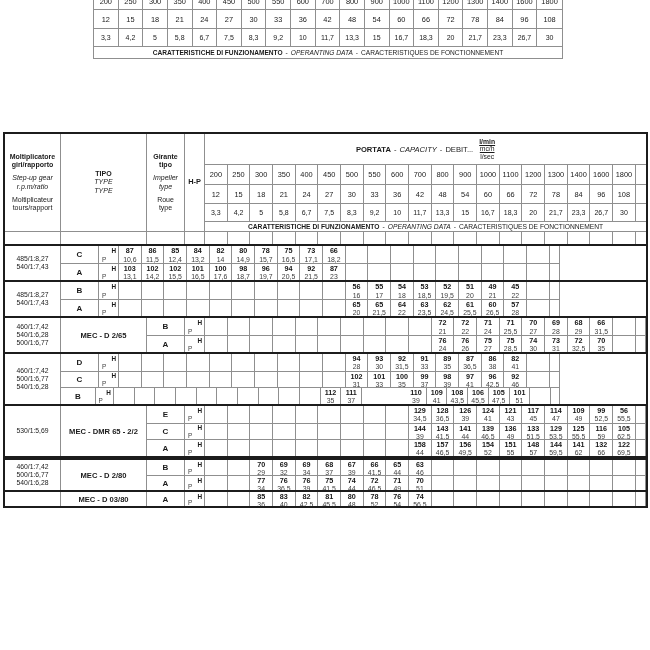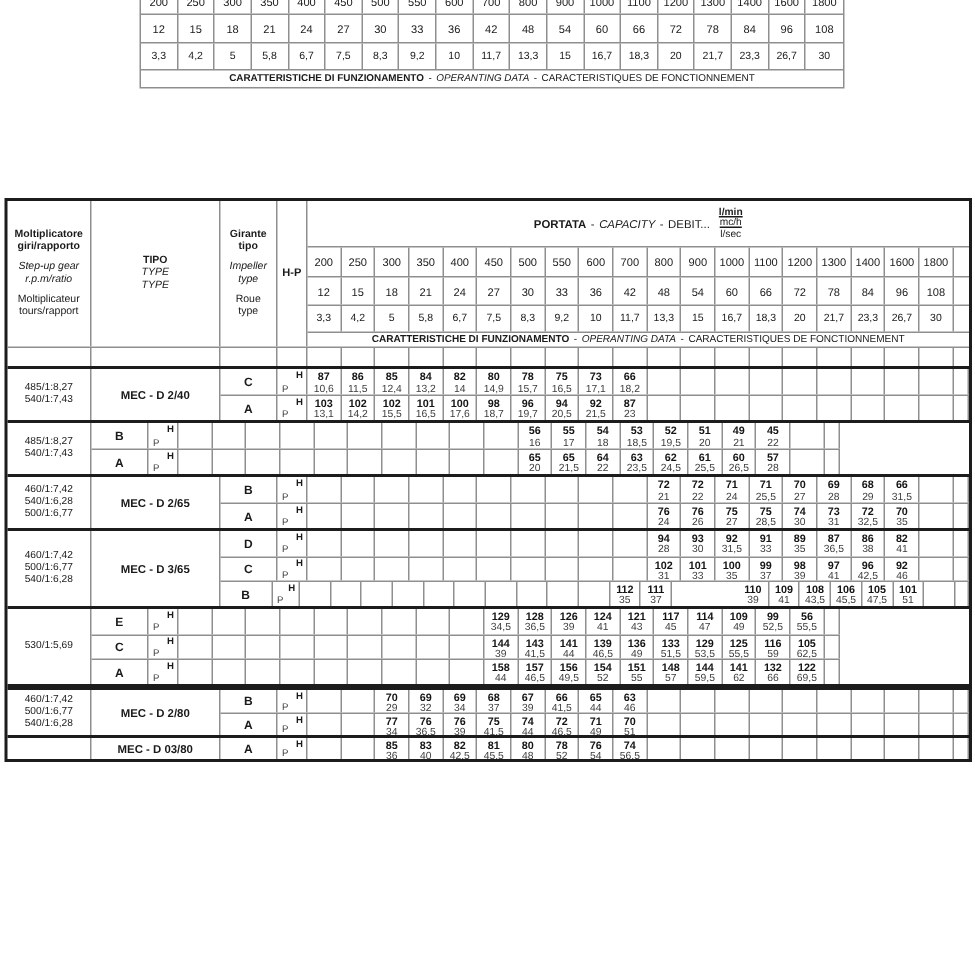--- a/index.html
+++ b/index.html
@@ -405,21 +405,20 @@
         <div class="cell" style="width: 22.6842px;"></div>
         <div class="cell" style="width: 22.6842px;"></div>
         <div class="cell last" style="width: 10px;"></div>
       </div>
     <div id="groups">
         <div class="group">
           <div class="ratio-cell" style="width: 56px;">
             <div>485/1:8,27</div>
             <div>540/1:7,43</div>
           </div>
-          <div class="tipo-cell" style="width: 86px;">MEC - D 2/40</div>
           <div class="rows-col" style="width: 499px;">
             <div class="g-row" style="height: 17px;">
               <div class="girante-cell" style="width: 38px;">C</div>
               <div class="hp-cell" style="width: 20px;">
                 <span class="hp-h">H</span>
                 <span class="hp-p">P</span>
               </div>
               <div class="value-cell" style="width: 22.6842px;">
                 <div class="vh">87</div>
                 <div class="vp">10,6</div>
@@ -937,21 +936,20 @@
               <div class="value-cell last" style="width: 10px;"></div>
             </div>
           </div>
         </div>
         <div class="group sep-top">
           <div class="ratio-cell" style="width: 56px;">
             <div>460/1:7,42</div>
             <div>500/1:6,77</div>
             <div>540/1:6,28</div>
           </div>
-          <div class="tipo-cell" style="width: 86px;">MEC - D 3/65</div>
           <div class="rows-col" style="width: 499px;">
             <div class="g-row" style="height: 16.7px;">
               <div class="girante-cell" style="width: 38px;">D</div>
               <div class="hp-cell" style="width: 20px;">
                 <span class="hp-h">H</span>
                 <span class="hp-p">P</span>
               </div>
               <div class="value-cell" style="width: 22.6842px;">
                 <div class="vh"></div>
                 <div class="vp"></div>
@@ -1197,20 +1195,21 @@
                 <div class="vp"></div>
               </div>
               <div class="value-cell last" style="width: 10px;"></div>
             </div>
           </div>
         </div>
         <div class="group sep-top">
           <div class="ratio-cell" style="width: 56px;">
             <div>530/1:5,69</div>
           </div>
+          <div class="tipo-cell" style="width: 86px;">MEC - DMR 65 - 2/2</div>
           <div class="rows-col" style="width: 499px;">
             <div class="g-row" style="height: 16.7px;">
               <div class="girante-cell" style="width: 38px;">E</div>
               <div class="hp-cell" style="width: 20px;">
                 <span class="hp-h">H</span>
                 <span class="hp-p">P</span>
               </div>
               <div class="value-cell" style="width: 22.6842px;">
                 <div class="vh"></div>
                 <div class="vp"></div>

